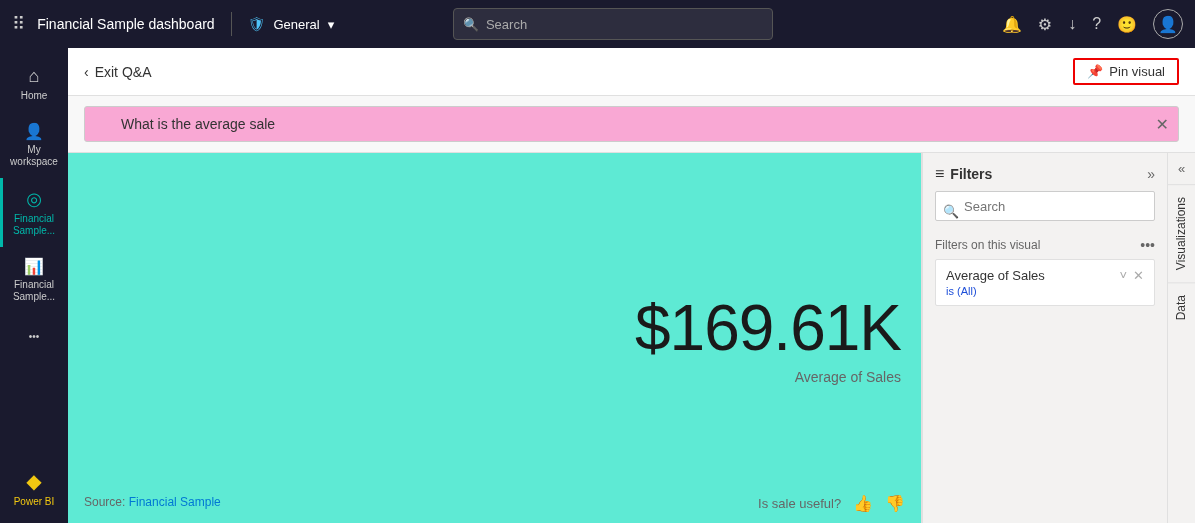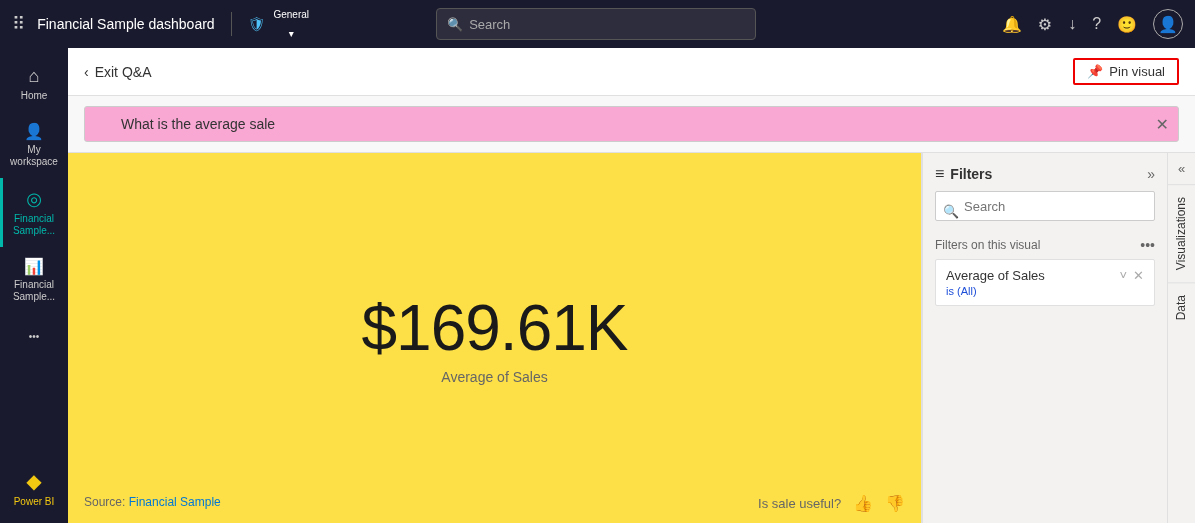--- a/index.html
+++ b/index.html
@@ -12,21 +12,21 @@
       display: flex;
       align-items: center;
       padding: 0 12px;
       gap: 8px;
       color: white;
     }
     .topbar-dots { font-size: 18px; cursor: pointer; color: #ccc; margin-right: 4px; }
     .topbar-title { color: white; font-size: 14px; font-weight: 400; white-space: nowrap; }
     .topbar-divider { width: 1px; height: 24px; background: #555; margin: 0 8px; }
     .topbar-shield { color: #4fc3f7; font-size: 14px; }
-    .topbar-general { color: white; font-size: 10px; display: flex; align-items: center; gap: 8px; cursor: pointer; flex-direction: column; }
+    .topbar-general { color: white; font-size: 13px; display: flex; align-items: center; gap: 8px; cursor: pointer; }
     .topbar-search {
       flex: 1;
       max-width: 320px;
       margin: 0 auto;
       background: #2d2d3e;
       border: 1px solid #555;
       border-radius: 4px;
       height: 32px;
       display: flex;
       align-items: center;
@@ -181,23 +181,23 @@
       flex: 1;
       display: flex;
       overflow: hidden;
     }
 
     
     .visual-area {
       flex: 1;
       display: flex;
       flex-direction: column;
-      align-items: center;
+      align-items: flex-end;
       justify-content: center;
-      background: #fde047;
+      background: #5eead4;
       padding: 20px;
       position: relative;
     }
     .big-value {
       font-size: 64px;
       font-weight: 300;
       color: #1a1a1a;
       letter-spacing: -1px;
     }
     .big-label {

